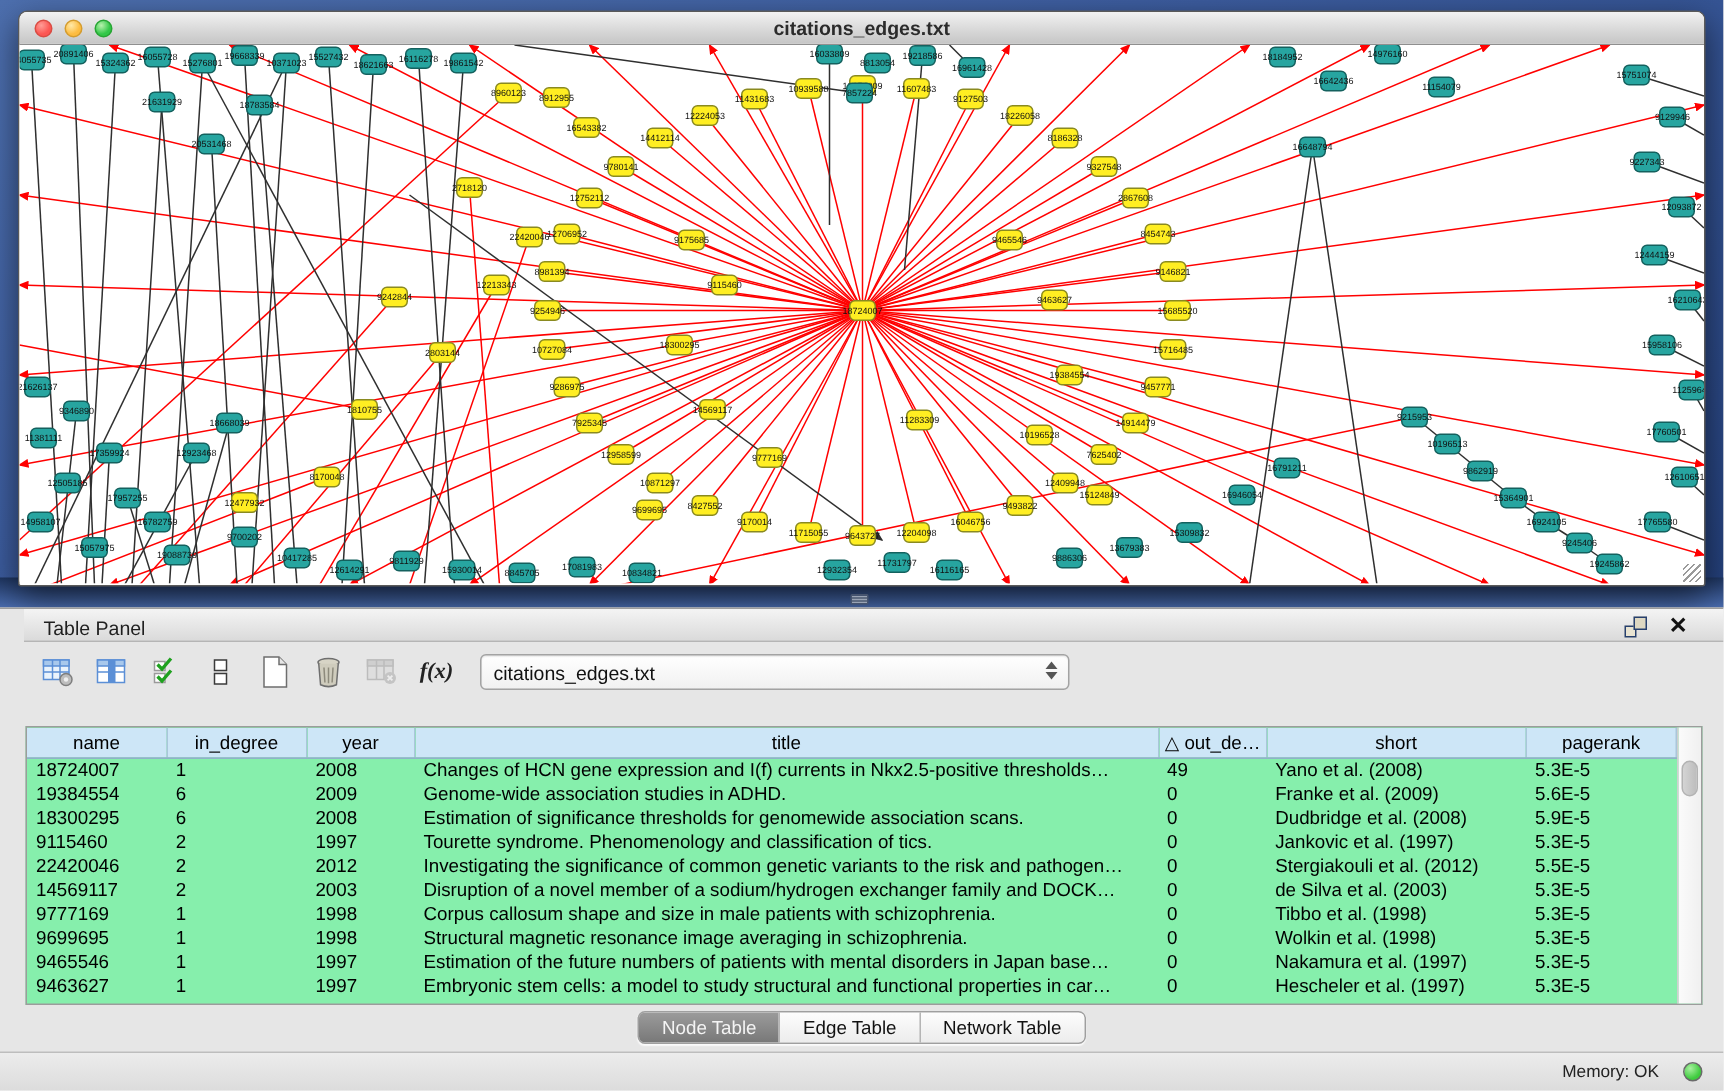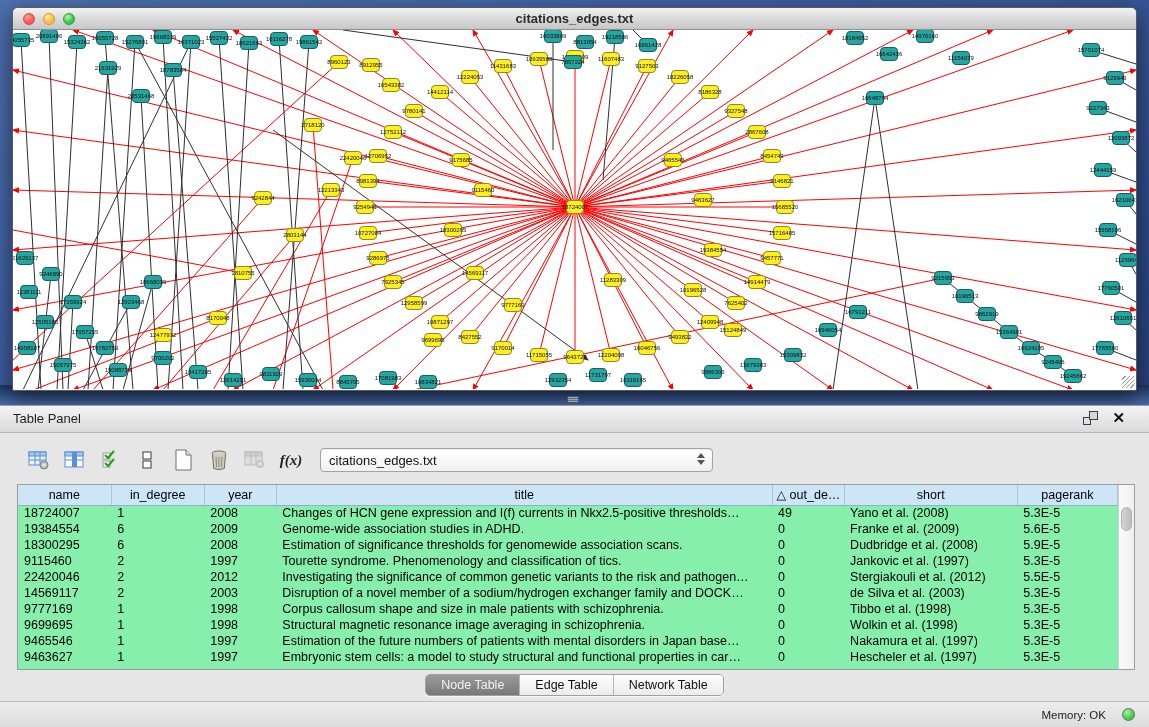--- a/index.html
+++ b/index.html
@@ -30,30 +30,30 @@
   .resize-grip { position:absolute; right:2px; bottom:2px; width:12px; height:12px;
     background:repeating-linear-gradient(135deg, transparent 0 2px, #9a9a9a 2px 3px); }
   .node-label { font-size:6px; fill:#111; text-anchor:middle; }
   .splitter-grip { position:absolute; left:567px; top:396px; width:12px; height:7px;
     background:repeating-linear-gradient(180deg,#9aa4b5 0 1px, #5f6c82 1px 2px);
     border:1px solid #46546e; border-radius:1px; }
 
   
   .table-panel { position:absolute; left:0; top:405px; width:1149px; height:322px;
     background:#e6e6e6; border-top:1px solid #9d9d9d; }
-  .panel-header { height:27px; background:linear-gradient(180deg,#f4f4f4,#dadada);
-    border-bottom:1px solid #b5b5b5; position:relative; }
+  .panel-header { height:22px; background:linear-gradient(180deg,#f4f4f4,#dadada);
+    border-bottom:1px solid #b5b5b5; position:relative;margin-left:16px; }
   .panel-title { font-size:13px; color:#1f1f1f; line-height:26px; padding-left:13px; }
   .panel-header-icons { position:absolute; right:24px; top:5px; display:flex; gap:14px; align-items:center; }
   .float-icon { width:15px; height:14px; position:relative; }
   .float-icon .sq1 { position:absolute; left:0; bottom:0; width:8px; height:8px; border:1px solid #27406e; background:#e9e4d2; }
   .float-icon .sq2 { position:absolute; right:0; top:0; width:9px; height:9px; border:1px solid #27406e; background:#ded8c2; }
   .close-x { font-size:15px; font-weight:bold; color:#111; line-height:14px; }
 
-  .toolbar { position:absolute; left:0; top:36px; width:1149px; height:36px; display:flex;
+  .toolbar { position:absolute; left:0; top:24px; width:1149px; height:36px; display:flex;
     align-items:center; gap:10px; padding-left:26px; }
   .tb-btn { width:26px; height:26px; display:flex; align-items:center; justify-content:center; }
   .fx { font-family:"Liberation Serif", serif; font-style:italic; font-weight:bold; font-size:15px; color:#222; }
   .combo { width:393px; height:24px; margin-left:6px; border:1px solid #a3a3a3; border-radius:4px;
     background:linear-gradient(180deg,#ffffff,#f1f1f1); display:flex; align-items:center;
     padding:0 8px; font-size:13px; color:#111; position:relative;
     box-shadow:inset 0 1px 1px rgba(0,0,0,.08); }
   .combo .arrows { position:absolute; right:7px; top:4px; display:flex; flex-direction:column; gap:2px; }
   .combo .arrows i { width:0; height:0; border-left:4px solid transparent; border-right:4px solid transparent; }
   .combo .arrows .up { border-bottom:5px solid #555; }

